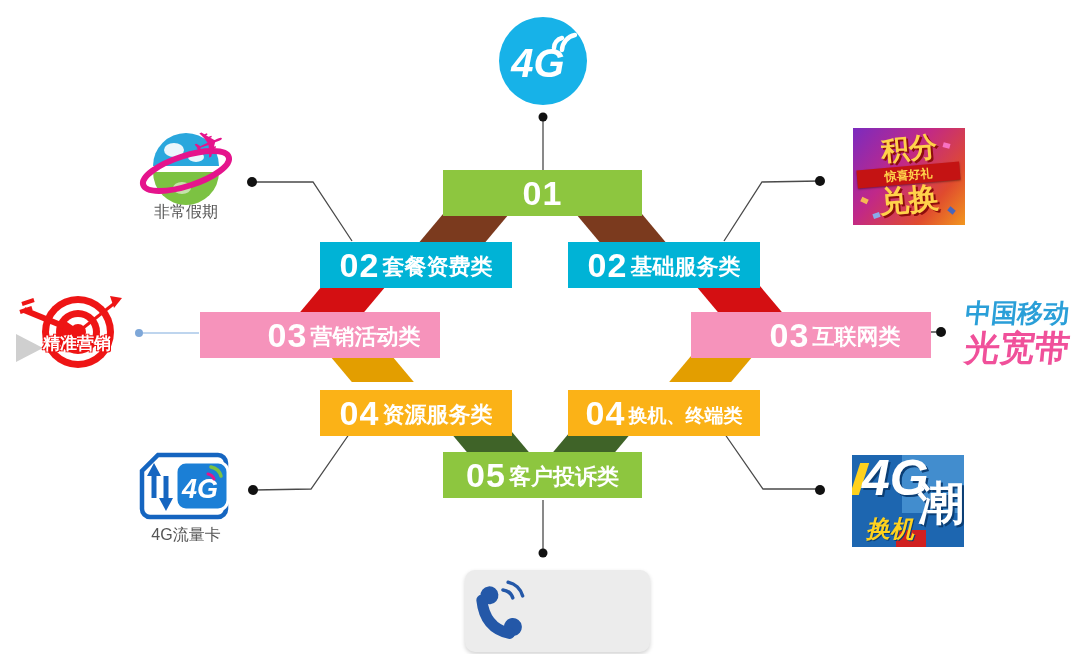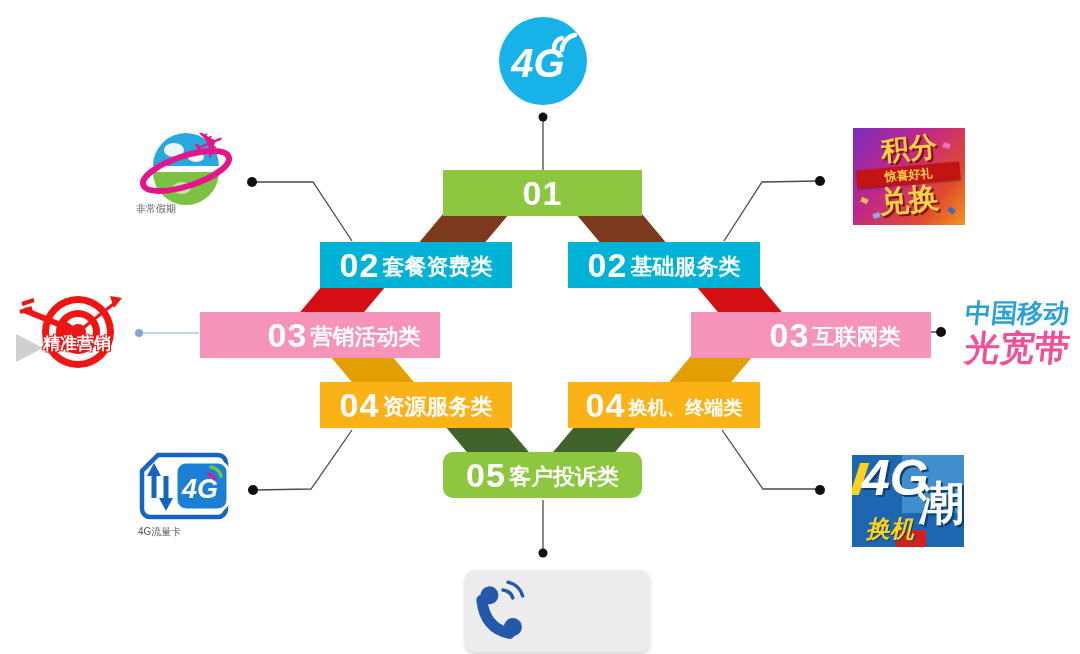--- a/index.html
+++ b/index.html
@@ -7,33 +7,33 @@
           font-family:"Liberation Sans",sans-serif;}
   
   #wires{position:absolute;left:0;top:0;z-index:1;}
   
   .ribbon{position:absolute;height:46px;z-index:2;display:flex;align-items:baseline;
           justify-content:center;color:#fff;white-space:nowrap;}
   .ribbon .num{font-size:34px;font-weight:bold;line-height:46px;letter-spacing:1px;}
   .ribbon .lbl{font-size:22px;font-weight:bold;margin-left:3px;position:relative;top:-3px;}
   .ribbon.small-label .lbl{font-size:19px;}
   .green{background:#8dc63f;} .cyan{background:#00b3d6;text-align:center;}
-  .pink{background:#f693bb;padding-left:48px;} .orange{background:#fbb217;}
+  .pink{background:#f693bb;padding-left:48px;} .orange{background:#fbb217;margin-top:8px;}
   .fold{position:absolute;z-index:1;transform-origin:top left;}
   .fold.brown{background:#7b3a1e;} .fold.red{background:#d40f12;}
   .fold.gold{background:#e39e00;} .fold.dgreen{background:#3f6328;}
   .skL{transform:skewX(-40deg);} .skR{transform:skewX(40deg);}
   
   #g4circle{position:absolute;left:499px;top:17px;width:88px;height:88px;border-radius:50%;
             background:#17b2e8;z-index:2;}
   #g4circle .t{position:absolute;left:0;top:0;width:78px;height:88px;text-align:center;
                line-height:92px;color:#fff;font-size:40px;font-weight:bold;font-style:italic;}
   
   .sideitem{position:absolute;z-index:2;}
-  .caption{position:absolute;z-index:2;font-size:10px;color:#555;text-align:left;}
+  .caption{position:absolute;z-index:2;font-size:16px;color:#555;text-align:center;}
   .target-text{position:absolute;z-index:3;width:110px;text-align:center;color:#fff;
       font-weight:bold;font-size:17px;
       text-shadow:-1px -1px 0 #e11,1px -1px 0 #e11,-1px 1px 0 #e11,1px 1px 0 #e11;}
   
   #promo{position:absolute;left:853px;top:128px;width:112px;height:97px;z-index:2;
          background:linear-gradient(130deg,#7b2bbf,#c12888 40%,#e04b2e 75%,#f2971f);overflow:hidden;}
   #promo .l1,#promo .l2{position:absolute;width:100%;text-align:center;font-weight:bold;
          color:#ffd24a;text-shadow:2px 2px 0 #8d0d0d;transform:rotate(-5deg);}
   #promo .l1{top:2px;font-size:28px;}
   #promo .l2{bottom:4px;font-size:30px;}
@@ -121,21 +121,21 @@
     <span class="lbl">互联网类</span>
   </div>
   <div class="ribbon orange" style="left:320px;top:382px;width:192px;">
     <span class="num">04</span>
     <span class="lbl">资源服务类</span>
   </div>
   <div class="ribbon orange small-label" style="left:568px;top:382px;width:192px;">
     <span class="num">04</span>
     <span class="lbl">换机、终端类</span>
   </div>
-  <div class="ribbon green" style="left:443px;top:452px;width:199px;border-radius:10px;">
+  <div class="ribbon green" style="left:443px;top:452px;width:199px;">
     <span class="num">05</span>
     <span class="lbl">客户投诉类</span>
   </div>
 
   <div id="g4circle">
     <div class="t">4G</div>
     <svg width="30" height="28" style="position:absolute;right:7px;top:11px;">
       <path d="M4,20 A10,10 0 0 1 12,10" stroke="#fff" stroke-width="4.5" fill="none" stroke-linecap="round"></path>
       <path d="M12,25 A18,18 0 0 1 26,8" stroke="#fff" stroke-width="4.5" fill="none" stroke-linecap="round" opacity="0"></path>
       <path d="M12,22 A16,16 0 0 1 25,7" stroke="#fff" stroke-width="4.5" fill="none" stroke-linecap="round"></path>

